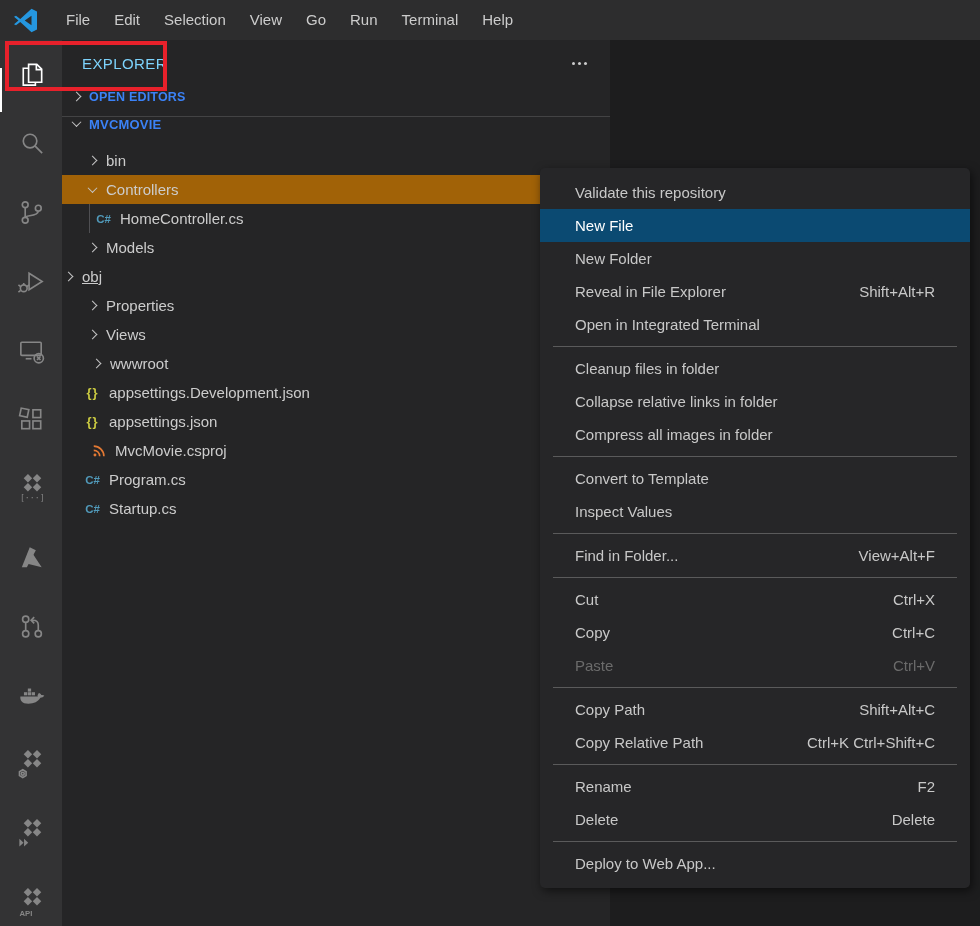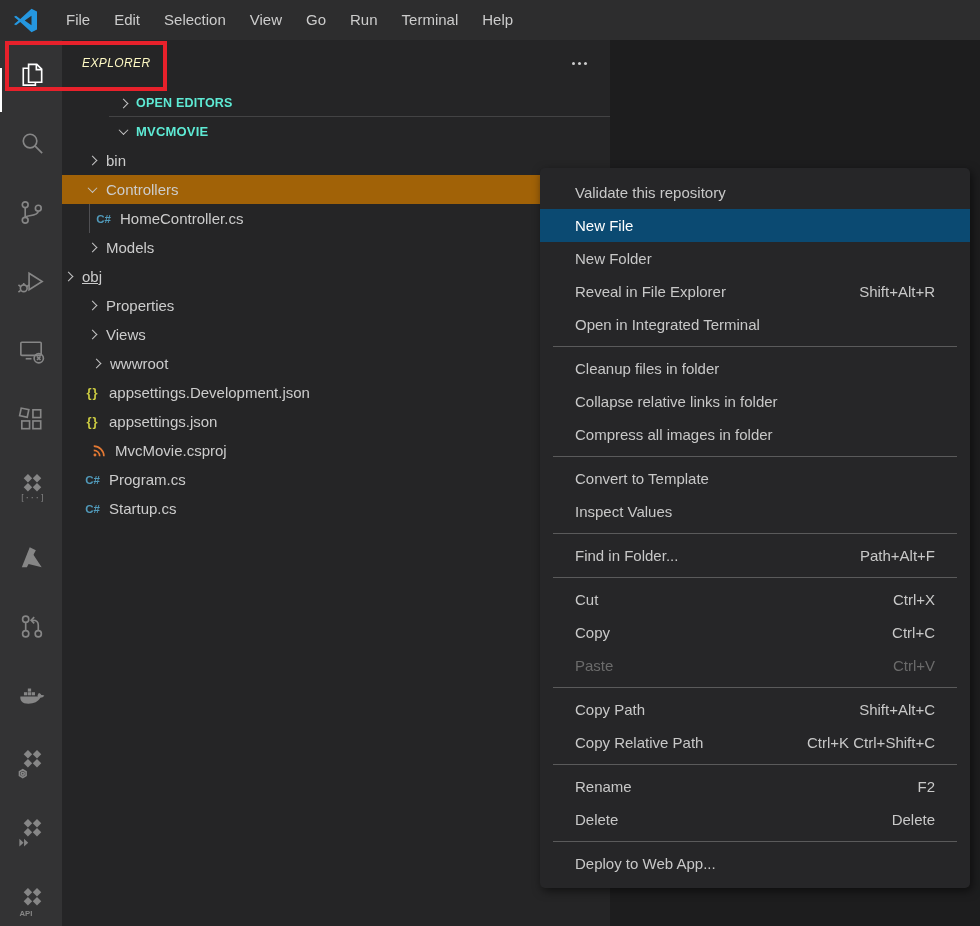--- a/index.html
+++ b/index.html
@@ -15,25 +15,25 @@
   
   .activitybar { position:absolute; top:40px; left:0; width:62px; height:886px; background:#333334; }
   .ab-item { height:69px; display:flex; align-items:center; justify-content:center; color:#868686; }
   .ab-item.active { color:#ffffff; }
   .ab-icon { display:flex; }
   .active-indicator { position:absolute; left:0; top:28px; width:2px; height:44px; background:#ffffff; }
 
   
   .sidebar { position:absolute; top:40px; left:62px; width:548px; height:886px; background:#252526; }
   .sb-title { position:absolute; top:0; left:0; right:0; height:46px; display:flex; align-items:center; padding:0 20px; }
-  .sb-title-label { font-size:12px; color:#fef9c3; letter-spacing:.4px;font-style:italic; }
+  .sb-title-label { font-size:15px; color:#7dd3fc; letter-spacing:.4px; }
   .sb-more { margin-left:auto; width:22px; height:22px; display:flex; align-items:center; justify-content:center; }
   .dots { width:3px; height:3px; border-radius:50%; background:#cccccc; box-shadow:6px 0 0 #cccccc, 12px 0 0 #cccccc; margin-right:12px; }
 
-  .sb-section { position:absolute; left:0; right:0; display:flex; align-items:center; font-weight:bold; font-size:12.5px; color:#5eead4;margin-left:47px; }
+  .sb-section { position:absolute; left:0; right:0; display:flex; align-items:flex-start; font-weight:bold; font-size:12.5px; color:#3b82f6; }
   .sb-oe { top:50px; height:26px; }
   .sb-root { top:76px; height:30px; border-top:1px solid rgba(255,255,255,.14); font-size:13px; }
   .sb-section .chevbox { margin-left:8px; }
   .sb-section .sec-label { margin-left:7px; letter-spacing:.2px; }
 
   .tree { position:absolute; top:106px; left:0; right:8px; }
   .tree-row { height:29px; display:flex; align-items:center; font-size:15px; color:#cccccc; }
   .tree-row.selected { background:#a16207; }
   .tree-label { margin-left:8px; white-space:nowrap; }
   .chevbox { width:12px; height:12px; display:flex; align-items:center; justify-content:center; flex:none; }
@@ -385,21 +385,21 @@
     <div class="menu-sep"></div>
     <div class="menu-item">
       <span class="mi-label">Convert to Template</span>
     </div>
     <div class="menu-item">
       <span class="mi-label">Inspect Values</span>
     </div>
     <div class="menu-sep"></div>
     <div class="menu-item">
       <span class="mi-label">Find in Folder...</span>
-      <span class="mi-shortcut">Path+Alt+F</span>
+      <span class="mi-shortcut">View+Alt+F</span>
     </div>
     <div class="menu-sep"></div>
     <div class="menu-item">
       <span class="mi-label">Cut</span>
       <span class="mi-shortcut">Ctrl+X</span>
     </div>
     <div class="menu-item">
       <span class="mi-label">Copy</span>
       <span class="mi-shortcut">Ctrl+C</span>
     </div>

